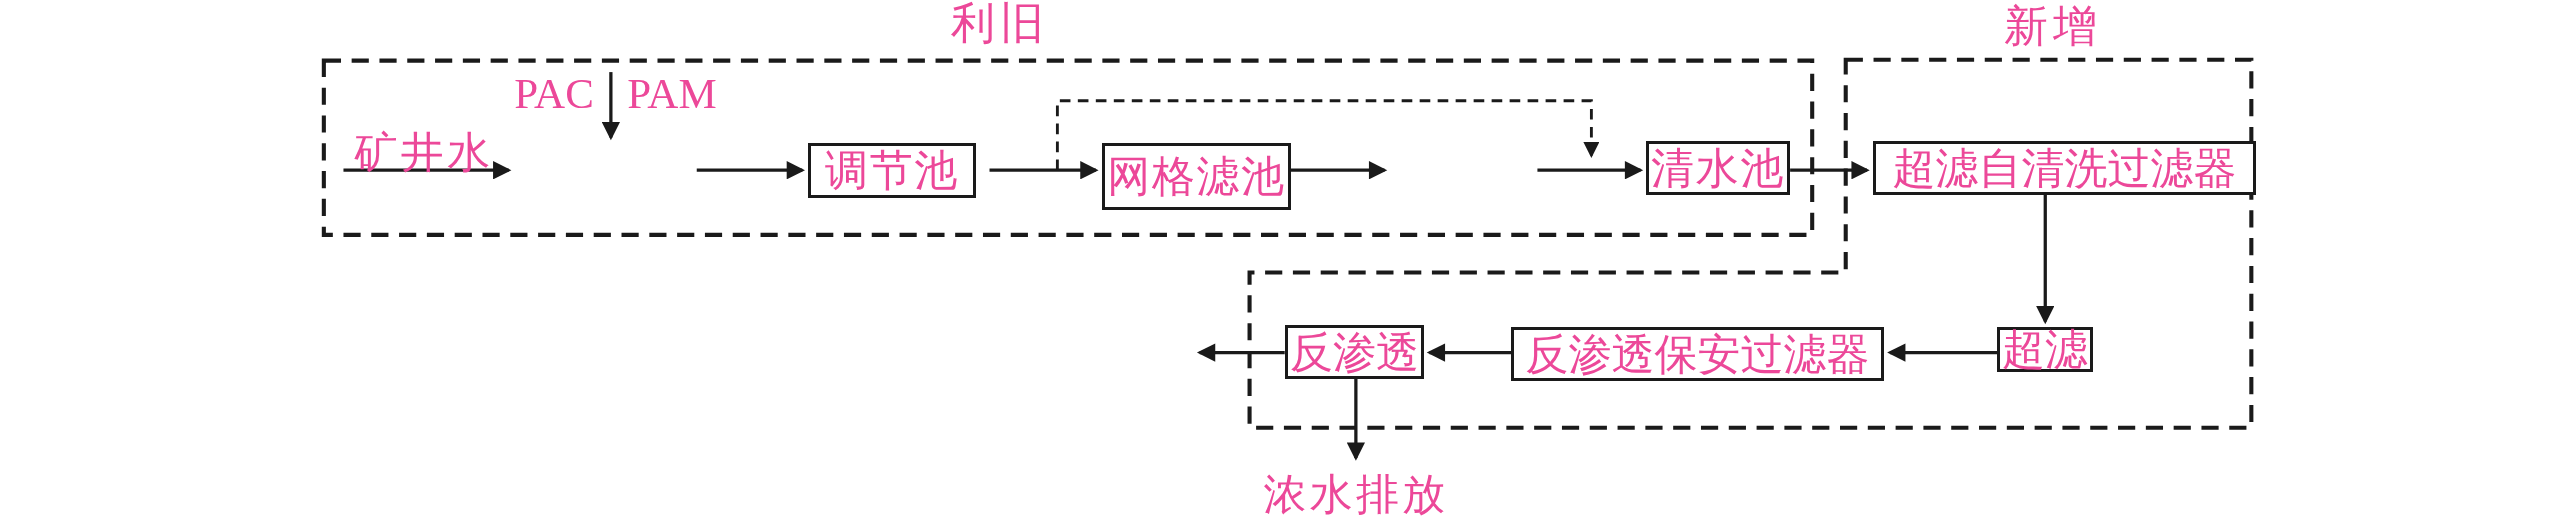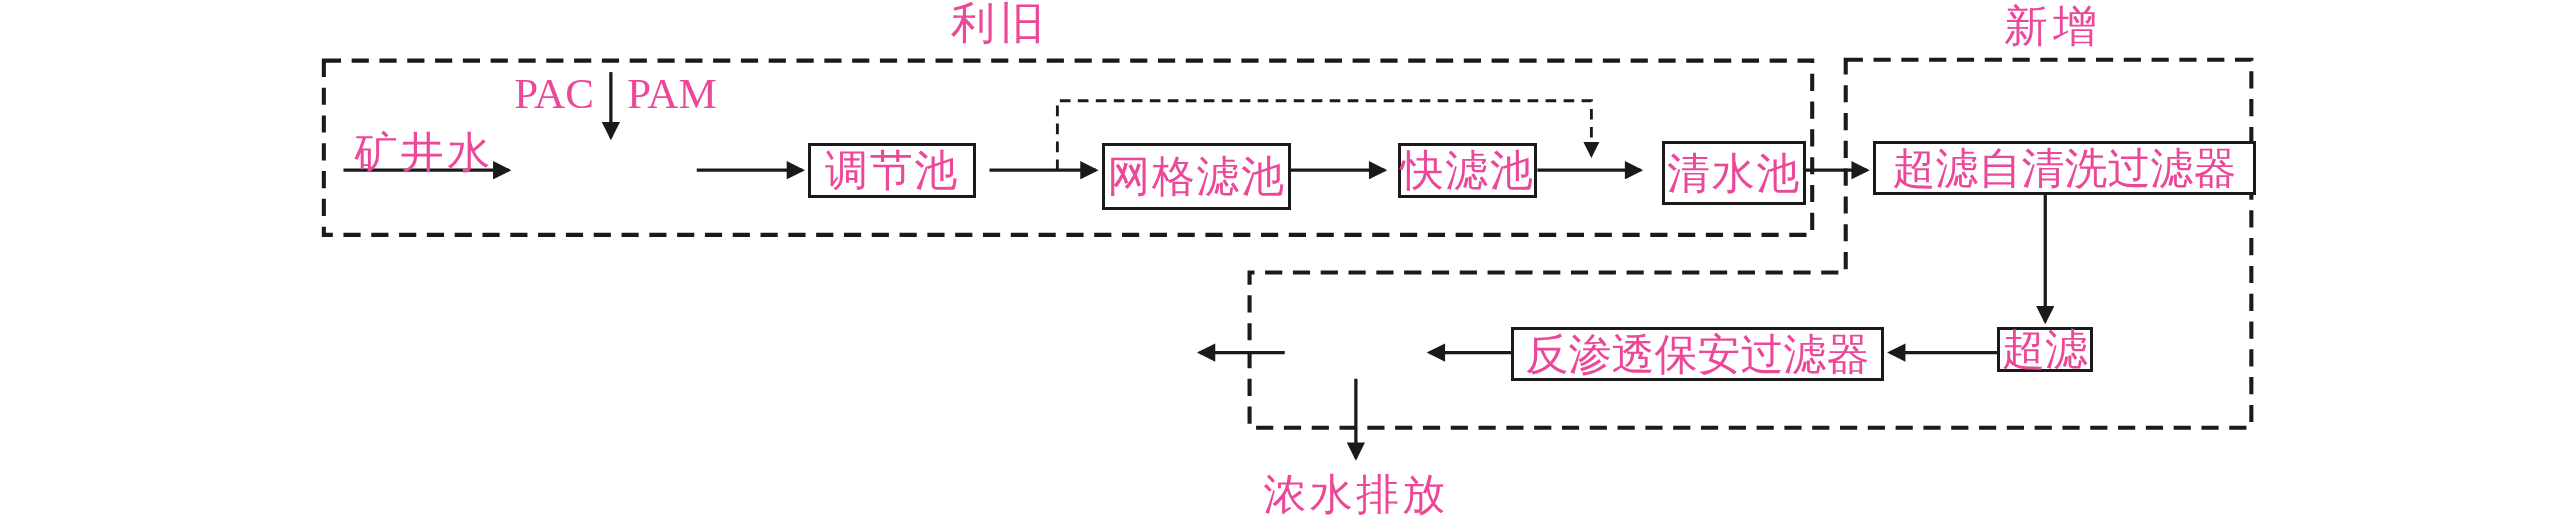--- a/index.html
+++ b/index.html
@@ -94,20 +94,20 @@
   <div class="region-label" style="left:2053px; top:4.9px;">新增</div>
 
   <div class="dose" style="left:554px; top:93px;">PAC</div>
   <div class="dose" style="left:672px; top:93px;">PAM</div>
 
   <div class="flabel" style="left:424px; top:152px;">矿井水</div>
   <div class="flabel" style="left:1356px; top:494px;">浓水排放</div>
 
   <div class="node" style="left:808px;  top:143px; width:168px; height:55px;">调节池</div>
   <div class="node" style="left:1102px; top:143px; width:189px; height:67px;">网格滤池</div>
-  <div class="node" style="left:1398px; top:143px; width:139px; height:55px;">快滤池</div>
-  <div class="node" style="left:1646px; top:141px; width:144px; height:64px;margin-left:16px;">清水池</div>
+  <div class="node" style="left:1646px; top:141px; width:144px; height:54px;">清水池</div>
   <div class="node" style="left:1873px; top:141px; width:383px; height:54px; letter-spacing:0;">超滤自清洗过滤器</div>
   <div class="node" style="left:1997px; top:327px; width:96px; height:45px; letter-spacing:0;">超滤</div>
   <div class="node" style="left:1511px; top:327px; width:373px; height:54px; letter-spacing:0;">反渗透保安过滤器</div>
+  <div class="node" style="left:1285px; top:325px; width:139px; height:54px; letter-spacing:0;">反渗透</div>
 
 </div>
 
 
 </body></html>

